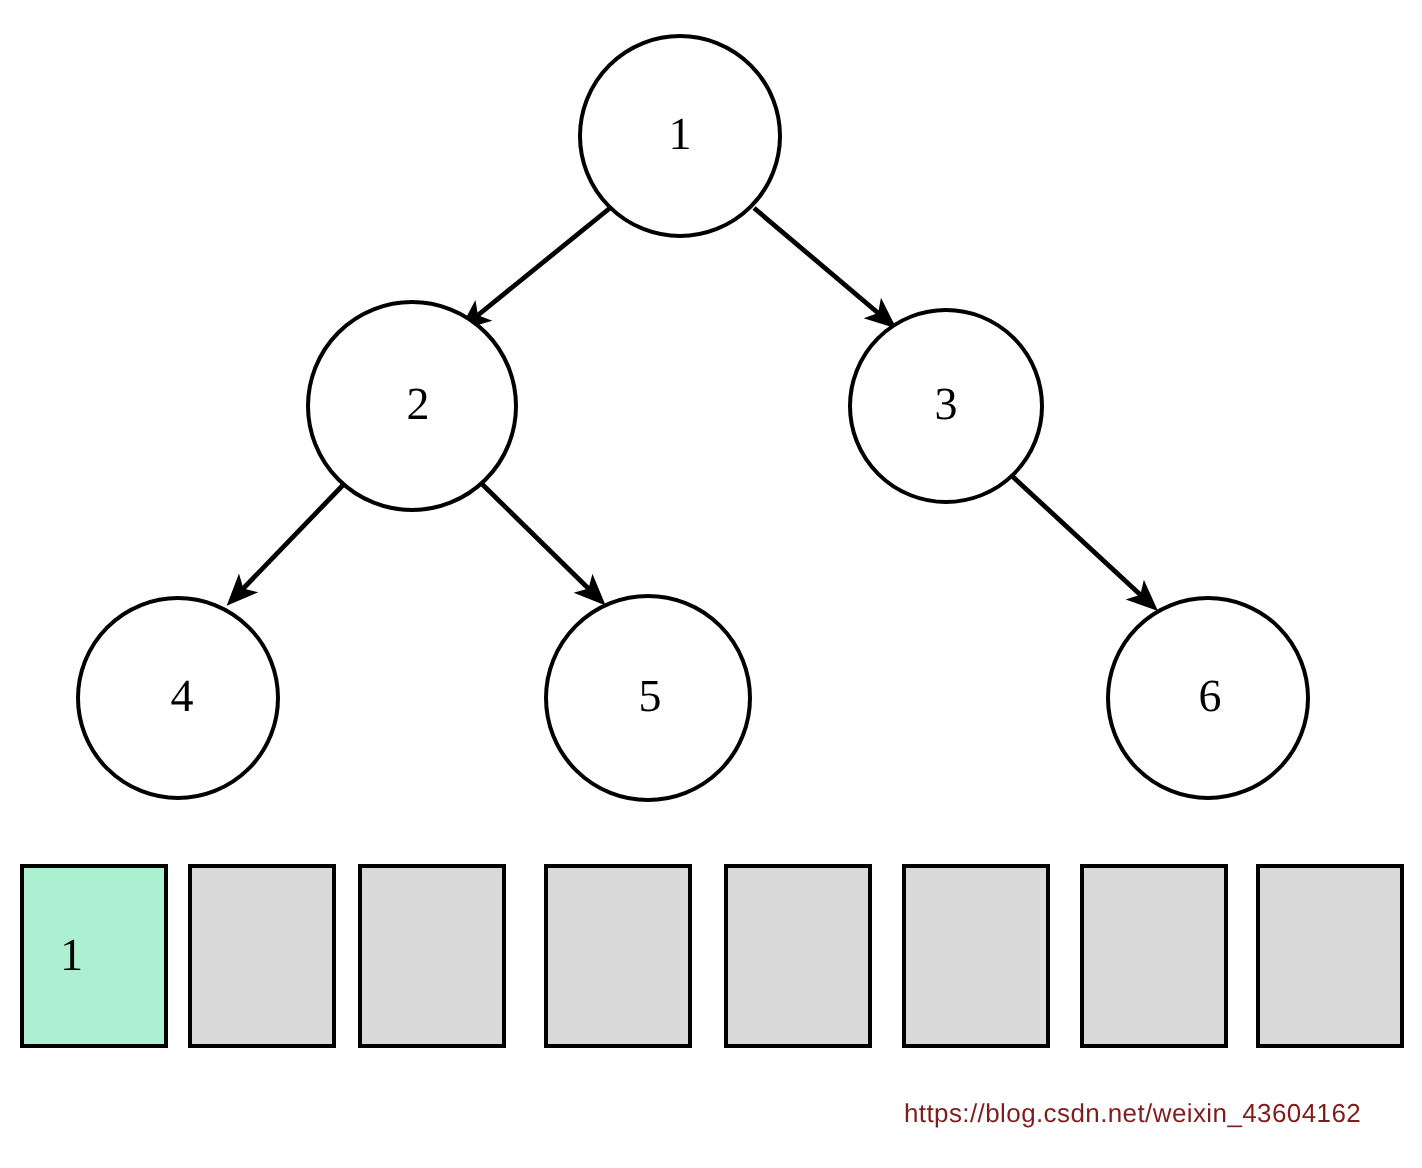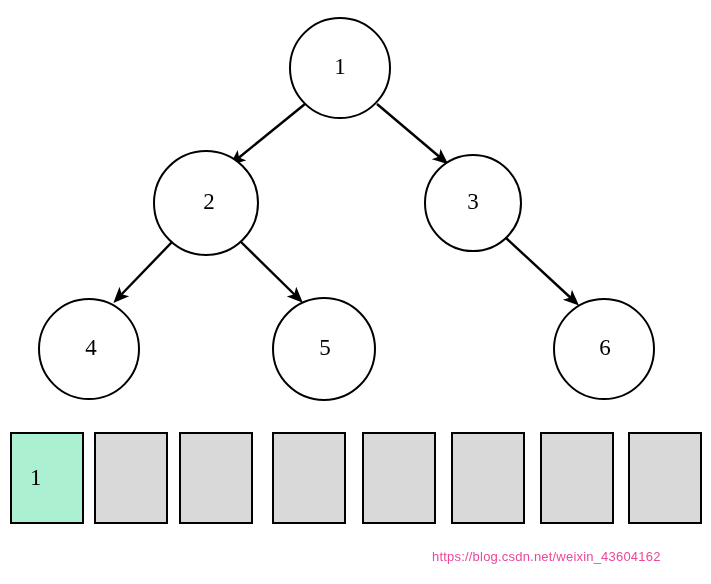--- a/index.html
+++ b/index.html
@@ -67,25 +67,25 @@
     align-items: center;
     justify-content: flex-start;
     padding-left: 18px;
     box-sizing: border-box;
   }
   .queue-cell.filled {
     background: #aaf0d1;
   }
   #watermark {
     position: absolute;
-    left: 432px;
+    left: 452px;
     top: 549px;
     font-family: "Liberation Sans", sans-serif;
     font-size: 13px;
-    color: #ec4899;
+    color: #7f1d1d;
     letter-spacing: 0.2px;
     white-space: nowrap;
   }
 </style>
 </head>
 <body>
 
 <div id="diagram-root">
 
   <svg id="tree-svg" viewBox="0 0 711 430">

